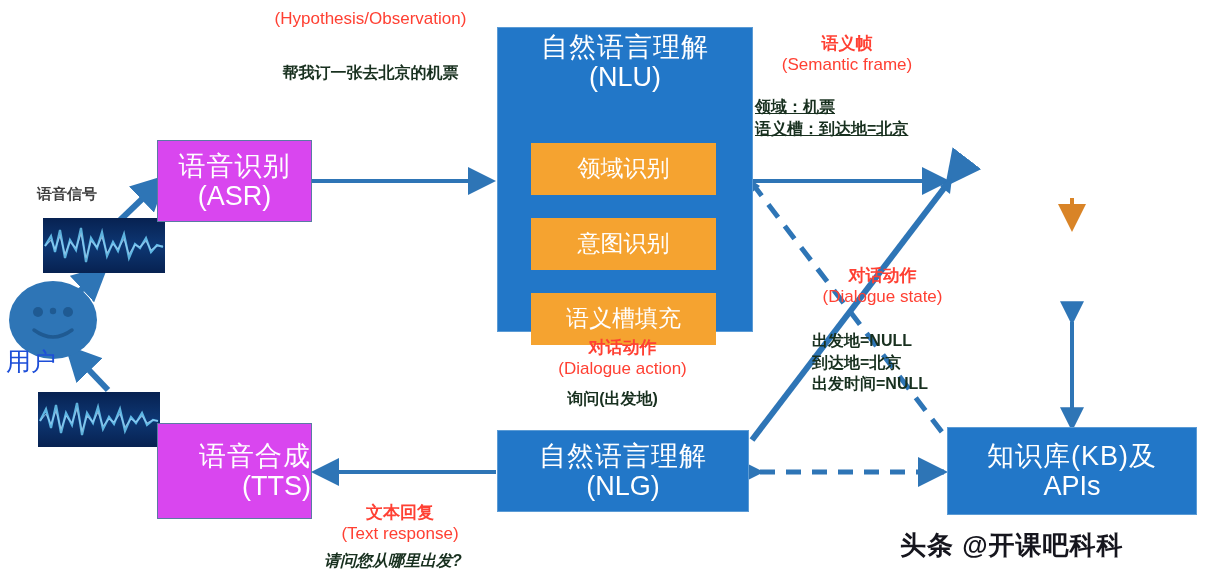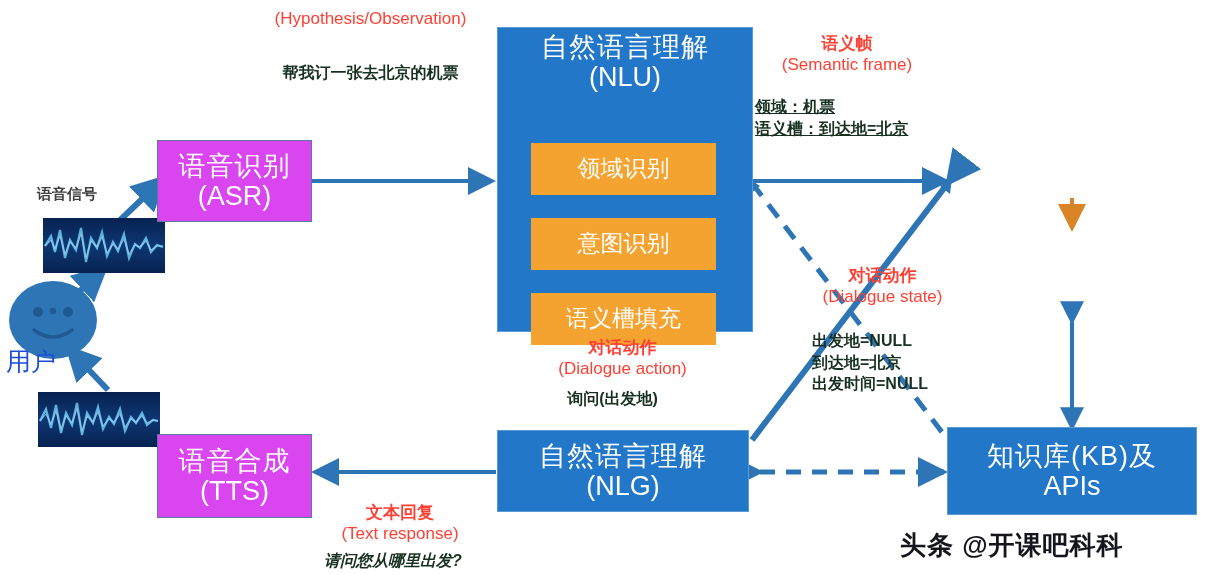--- a/index.html
+++ b/index.html
@@ -138,21 +138,21 @@
     </svg>
   </div>
 
   <div class="label-small" style="left:30px; top:185px;">语音信号</div>
 
   <div class="box box-gray" style="left:157px; top:140px; width:155px; height:82px;">
     <div class="title-cn">语音识别</div>
     <div class="title-en">(ASR)</div>
   </div>
 
-  <div class="box box-gray" style="left:157px; top:434px; width:155px; height:84px;">
+  <div class="box box-gray" style="left:157px; top:423px; width:155px; height:96px;align-items:flex-end;">
     <div class="title-cn">语音合成</div>
     <div class="title-en">(TTS)</div>
   </div>
 
   <div class="box box-blue" style="left:497px; top:27px; width:256px; height:305px; justify-content:flex-start; padding-top:4px;">
     <div class="title-cn">自然语言理解</div>
     <div class="title-en">(NLU)</div>
     <div class="box box-orange" style="position:absolute; left:33px; top:115px; width:185px; height:52px;">
       <div class="sub-cn">领域识别</div>
     </div>

